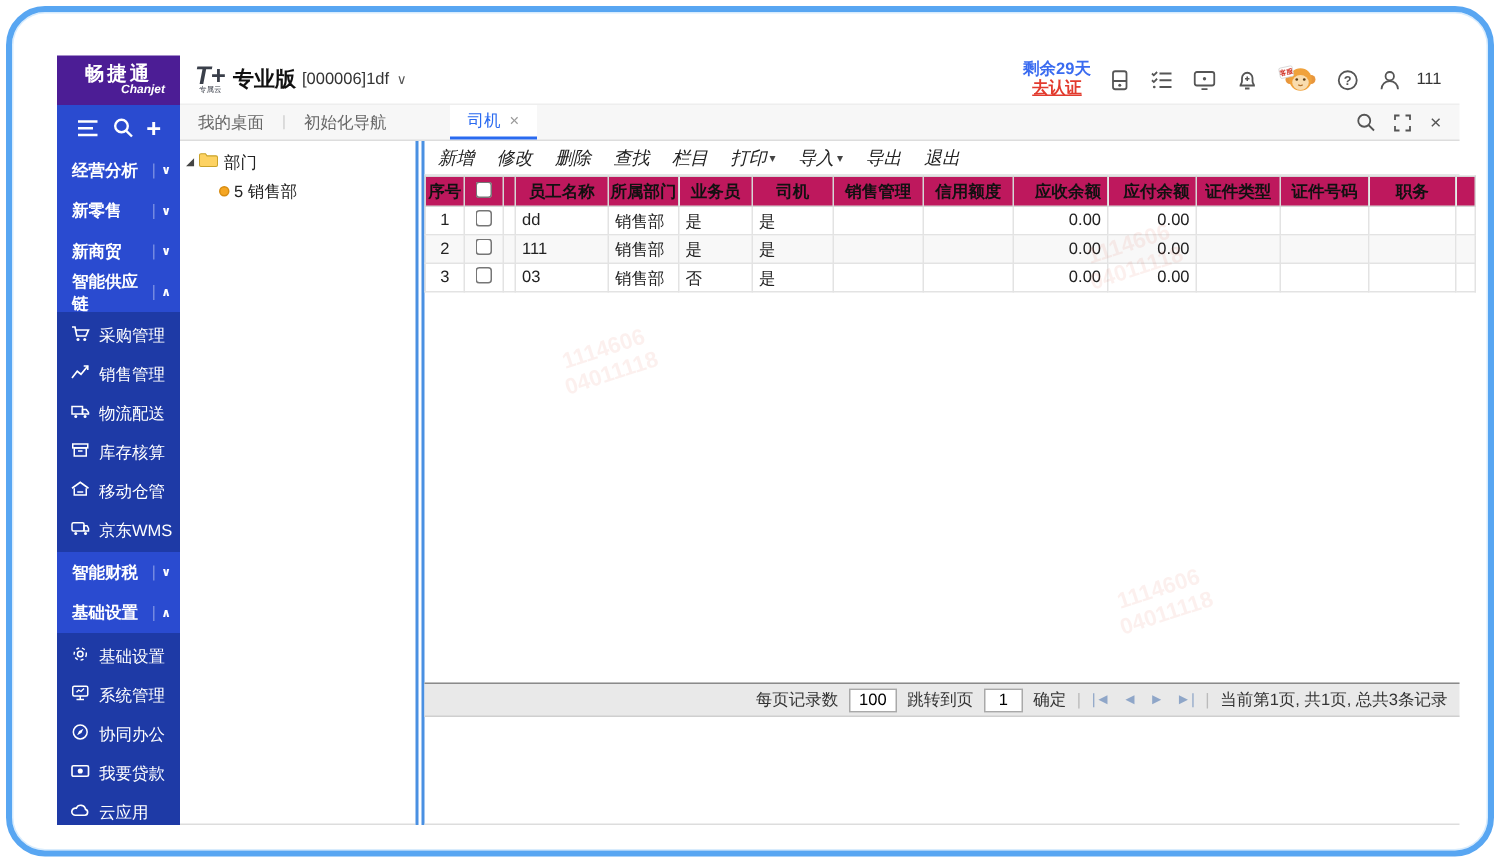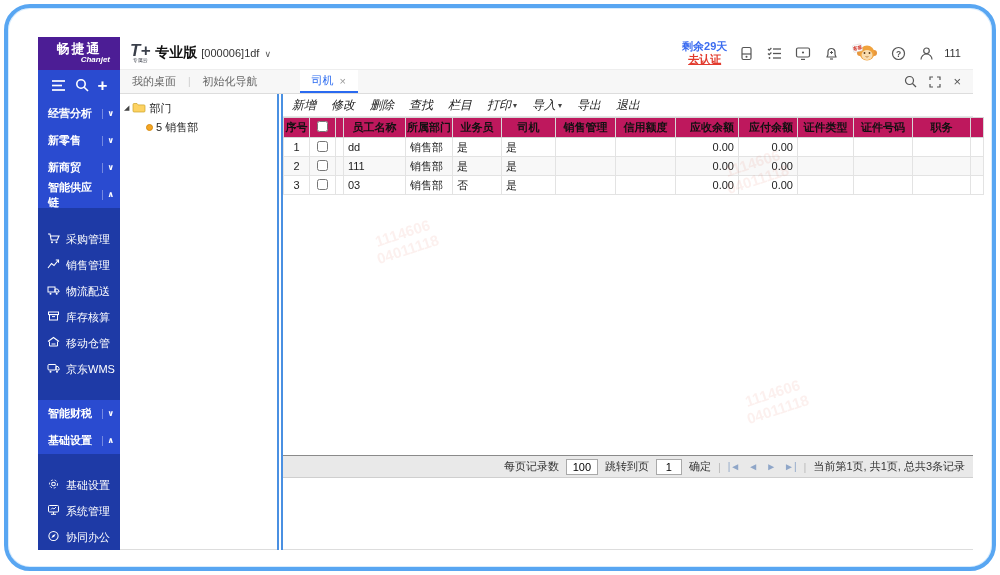--- a/index.html
+++ b/index.html
@@ -36,21 +36,21 @@
   .username { font-size:11px; color:#333; margin-right:12px; }
 
   
   .main { display:flex; height:480px; }
   .sidebar { width:82px; background:#2a4bd0; color:#fff; flex:none; overflow:hidden; }
   .side-iconrow { height:30px; display:flex; align-items:center; justify-content:space-around; padding:0 8px; }
   .side-iconrow .sic { cursor:pointer; display:flex; }
   .side-sec { height:27px; display:flex; align-items:center; padding:0 6px 0 10px; cursor:pointer; font-size:11px; font-weight:bold; }
   .sec-label { flex:1; }
   .sec-caret { font-size:8px; border-left:1px solid rgba(255,255,255,.35); padding-left:5px; line-height:10px; }
-  .side-group { background:#1e3aa6; padding:18px 0; }
+  .side-group { background:#1e3aa6; padding:2px 0; }
   .side-item { height:26px; display:flex; align-items:center; gap:6px; padding-left:9px; font-size:11px; cursor:pointer; }
   .side-item svg { flex:none; }
 
   
   .content { flex:1; display:flex; flex-direction:column; background:#fff; min-width:0; }
   .tabbar { height:24px; background:#f7f7f7; border-bottom:1px solid #ddd; display:flex; align-items:flex-end; }
   .tab { font-size:11px; color:#666; padding:0 12px; height:23px; display:flex; align-items:center; cursor:pointer;margin-top:28px; }
   .tabsep { color:#ccc; font-size:10px; align-self:center; }
   .tab.active { background:#fff; color:#2a6af0; border-bottom:2px solid #2a6af0; margin-left:30px; gap:6px; }
   .tab.active .close { color:#999; font-size:11px; }

